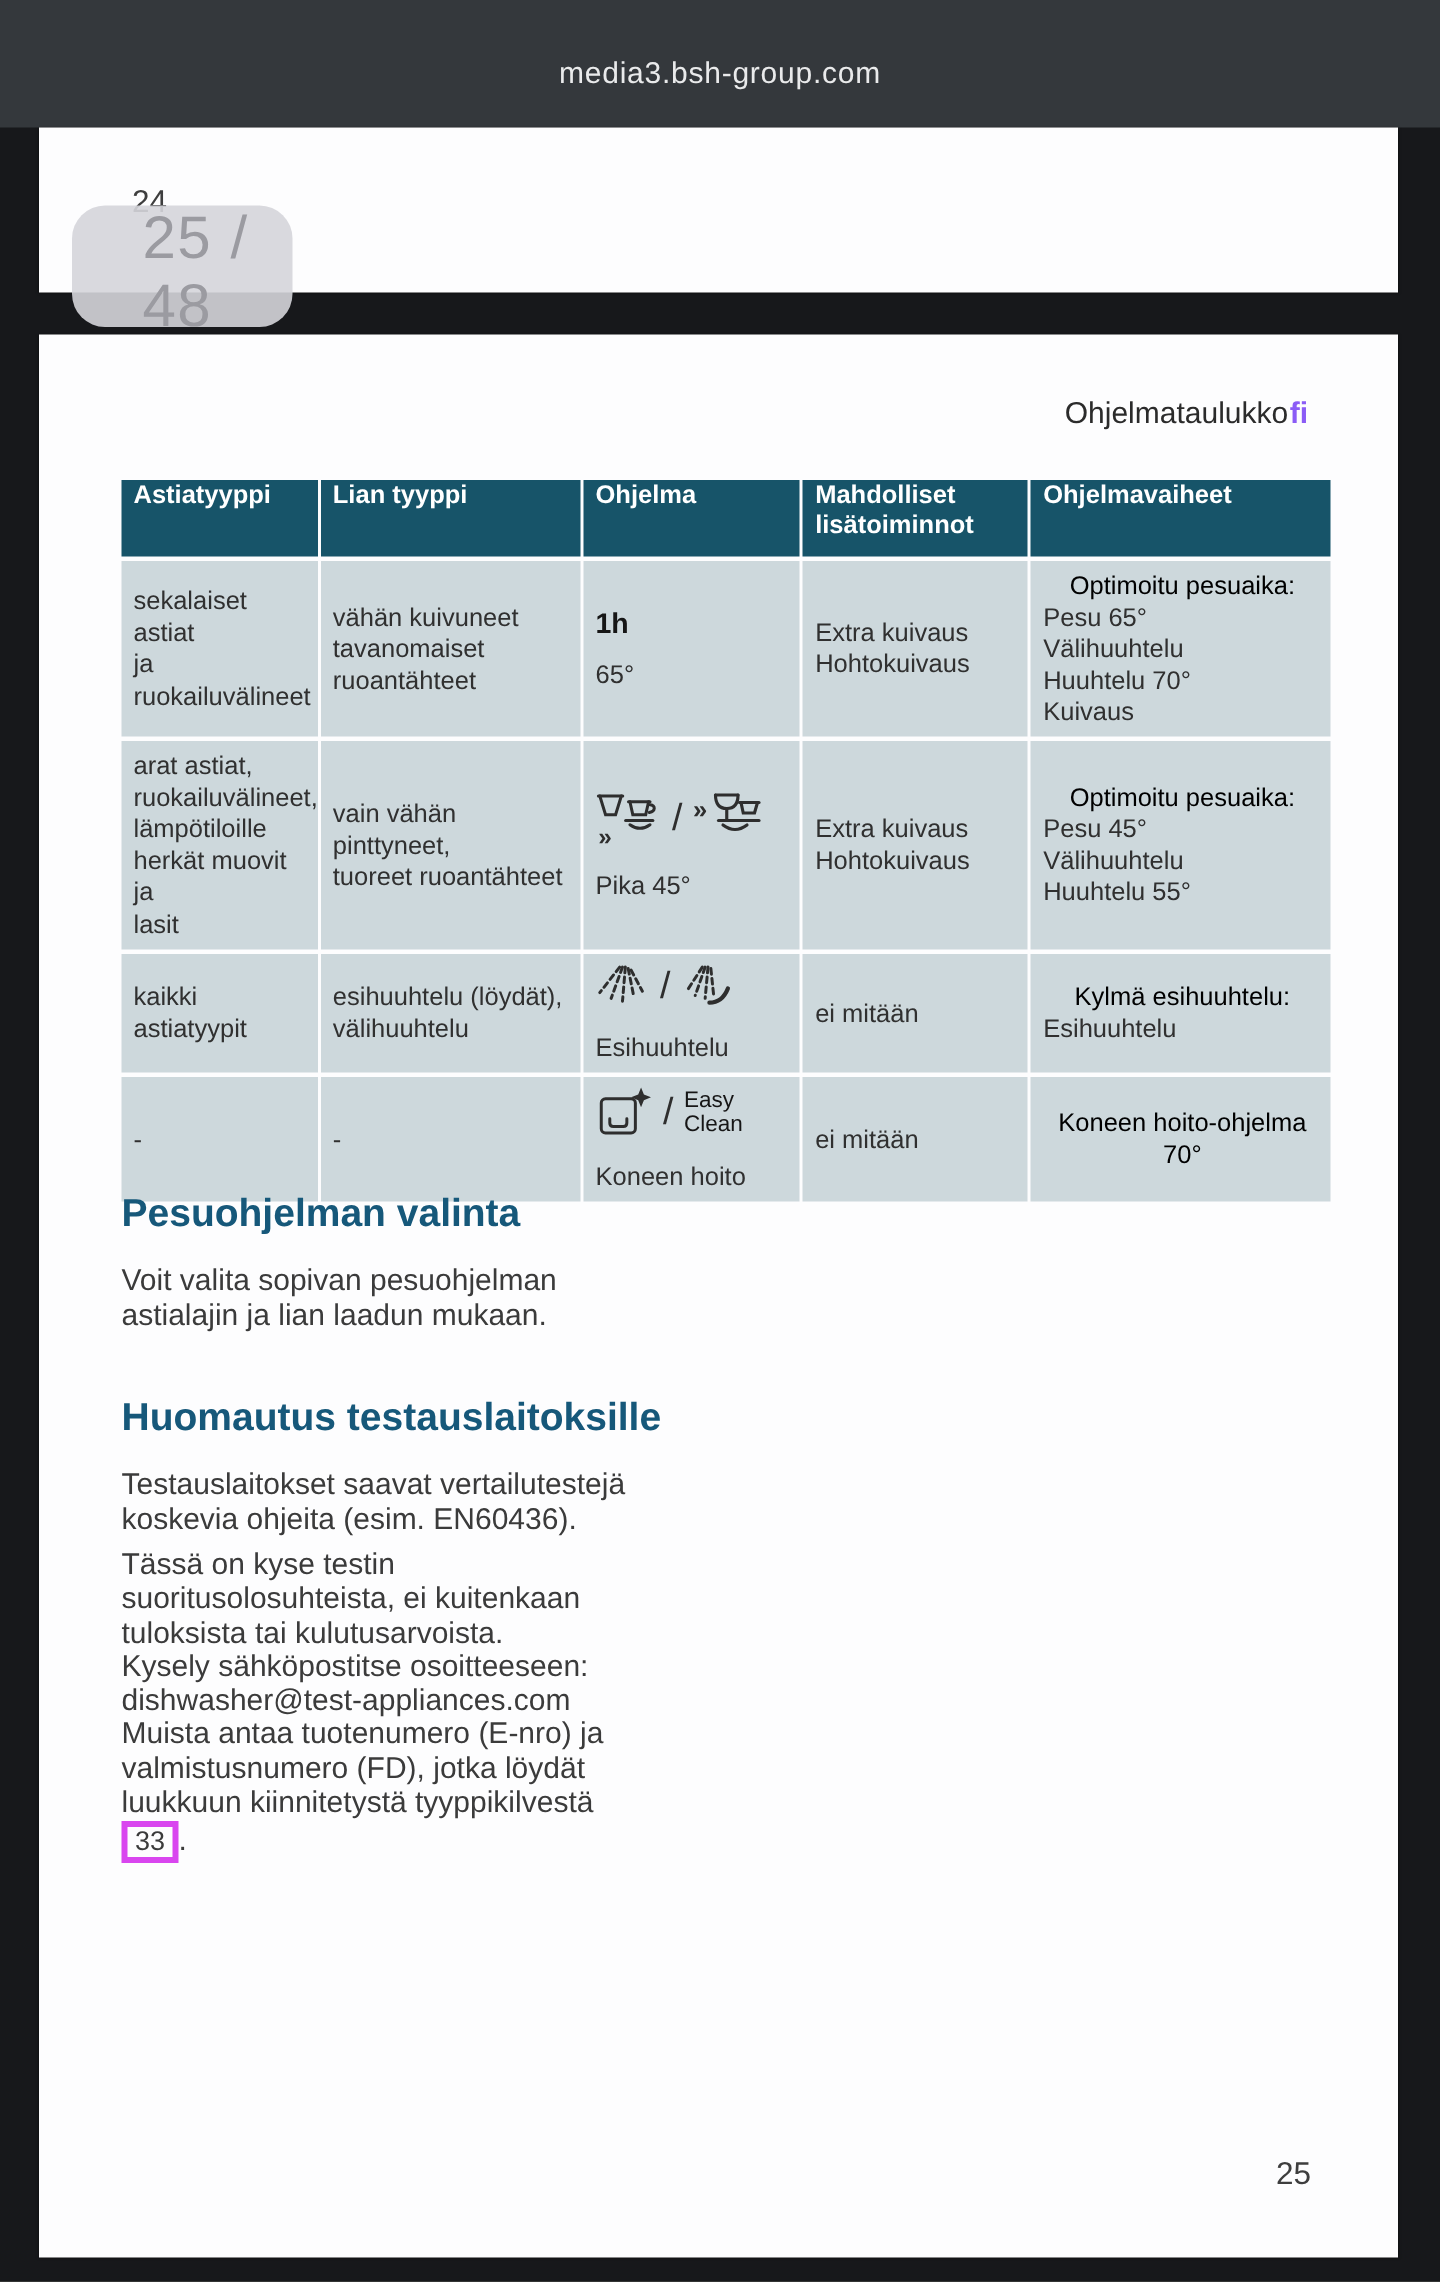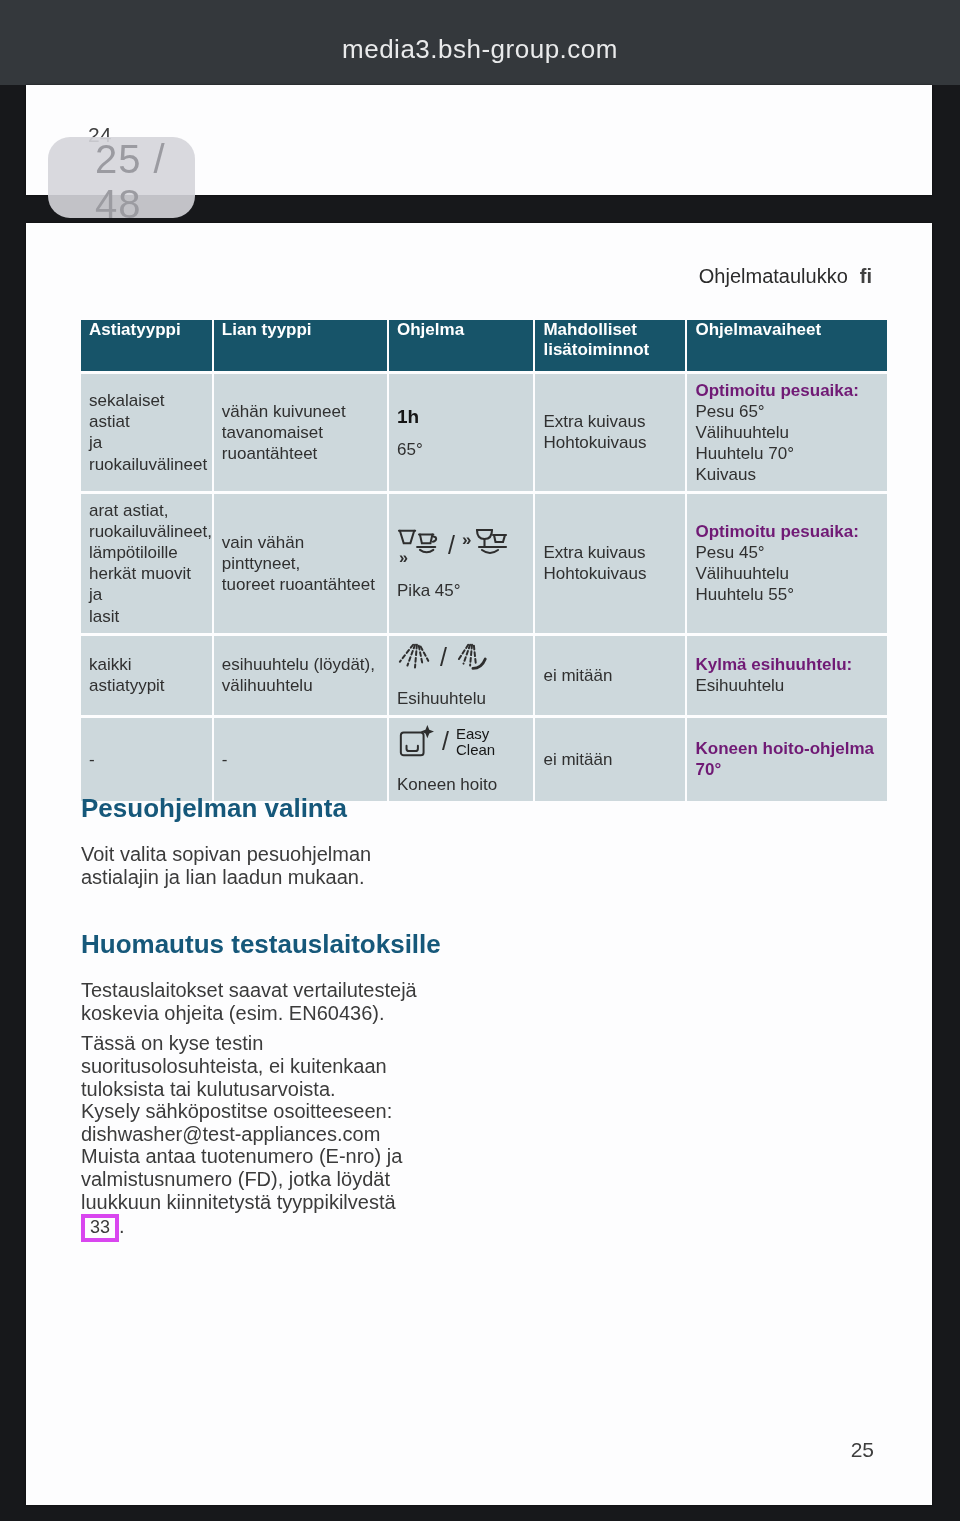--- a/index.html
+++ b/index.html
@@ -23,21 +23,21 @@
     background:var(--canvas-bg);
     font-family:"Liberation Sans","DejaVu Sans",sans-serif;
   }
   
   .browser-bar{
     position:absolute;top:0;left:0;width:960px;height:85px;
     background:var(--browser-bar-bg);
     display:flex;align-items:center;justify-content:center;
   }
   .browser-url{
-    color:var(--browser-url-text);font-size:26px;letter-spacing:.5px;
+    color:var(--browser-url-text);font-size:20px;letter-spacing:.5px;
     padding-top:14px;
   }
   
   .page{position:absolute;left:26px;width:906px;background:var(--page-bg);box-shadow:0 0 2px rgba(0,0,0,.6);}
   .page-prev{top:85px;height:110px;}
   .pagenum-left{
     position:absolute;left:62px;top:38px;
     font-size:21px;color:#3e3e3e;
   }
   .page-badge{
@@ -45,21 +45,21 @@
     background:var(--badge-bg);border-radius:22px;
     display:flex;align-items:flex-start;justify-content:center;padding-left:47px;
   }
   .page-badge span{font-size:40px;color:var(--badge-text);letter-spacing:1px;}
   .page-current{top:223px;height:1282px;}
   
   .doc-header{
     position:absolute;top:42px;right:60px;
     font-size:20px;color:#2b2b2b;
   }
-  .doc-header .lang{font-weight:bold;margin-left:12px;color:#404040;}
+  .doc-header .lang{font-weight:bold;margin-left:1px;color:#8b5cf6;}
   
   .program-table{
     position:absolute;left:53px;top:94px;width:810px;
     border-collapse:separate;border-spacing:2px 3px;
     table-layout:fixed;
   }
   .program-table th{
     background:var(--table-header-bg);color:var(--table-header-text);
     font-size:17px;font-weight:bold;text-align:left;vertical-align:top;
     padding:0 6px 10px 8px;line-height:1.2;white-space:pre-line;
@@ -67,21 +67,21 @@
   .program-table td{
     background:var(--table-row-bg);color:var(--table-text);
     font-size:17px;vertical-align:middle;
     padding:6px 6px 6px 8px;line-height:1.24;
   }
   .pre{white-space:pre-line;}
   tr.r1 td{height:104px;}
   tr.r2 td{height:108px;}
   tr.r3 td{height:50px;}
   tr.r4 td{height:56px;}
-  .cell-title{font-weight:bold;color:#701a75;}
+  .cell-title{font-weight:normal;color:#000000;text-align:center;}
   .prog-name{font-weight:bold;color:#161616;font-size:19px;margin-bottom:10px;}
   .icon-line{display:flex;align-items:center;gap:7px;margin-bottom:4px;}
   .icon-line svg{flex:0 0 auto;stroke:#2e2e2e;fill:none;stroke-width:2.1;stroke-linecap:round;}
   .slash{font-size:25px;color:#2e2e2e;font-weight:300;}
   .easy-clean{font-weight:normal;color:#161616;font-size:15px;line-height:1.05;}
   .prog-label{margin-top:14px;}
   
   .doc-body{position:absolute;left:55px;top:570px;width:400px;}
   .doc-body h2{
     color:var(--heading-text);font-size:26px;font-weight:bold;

